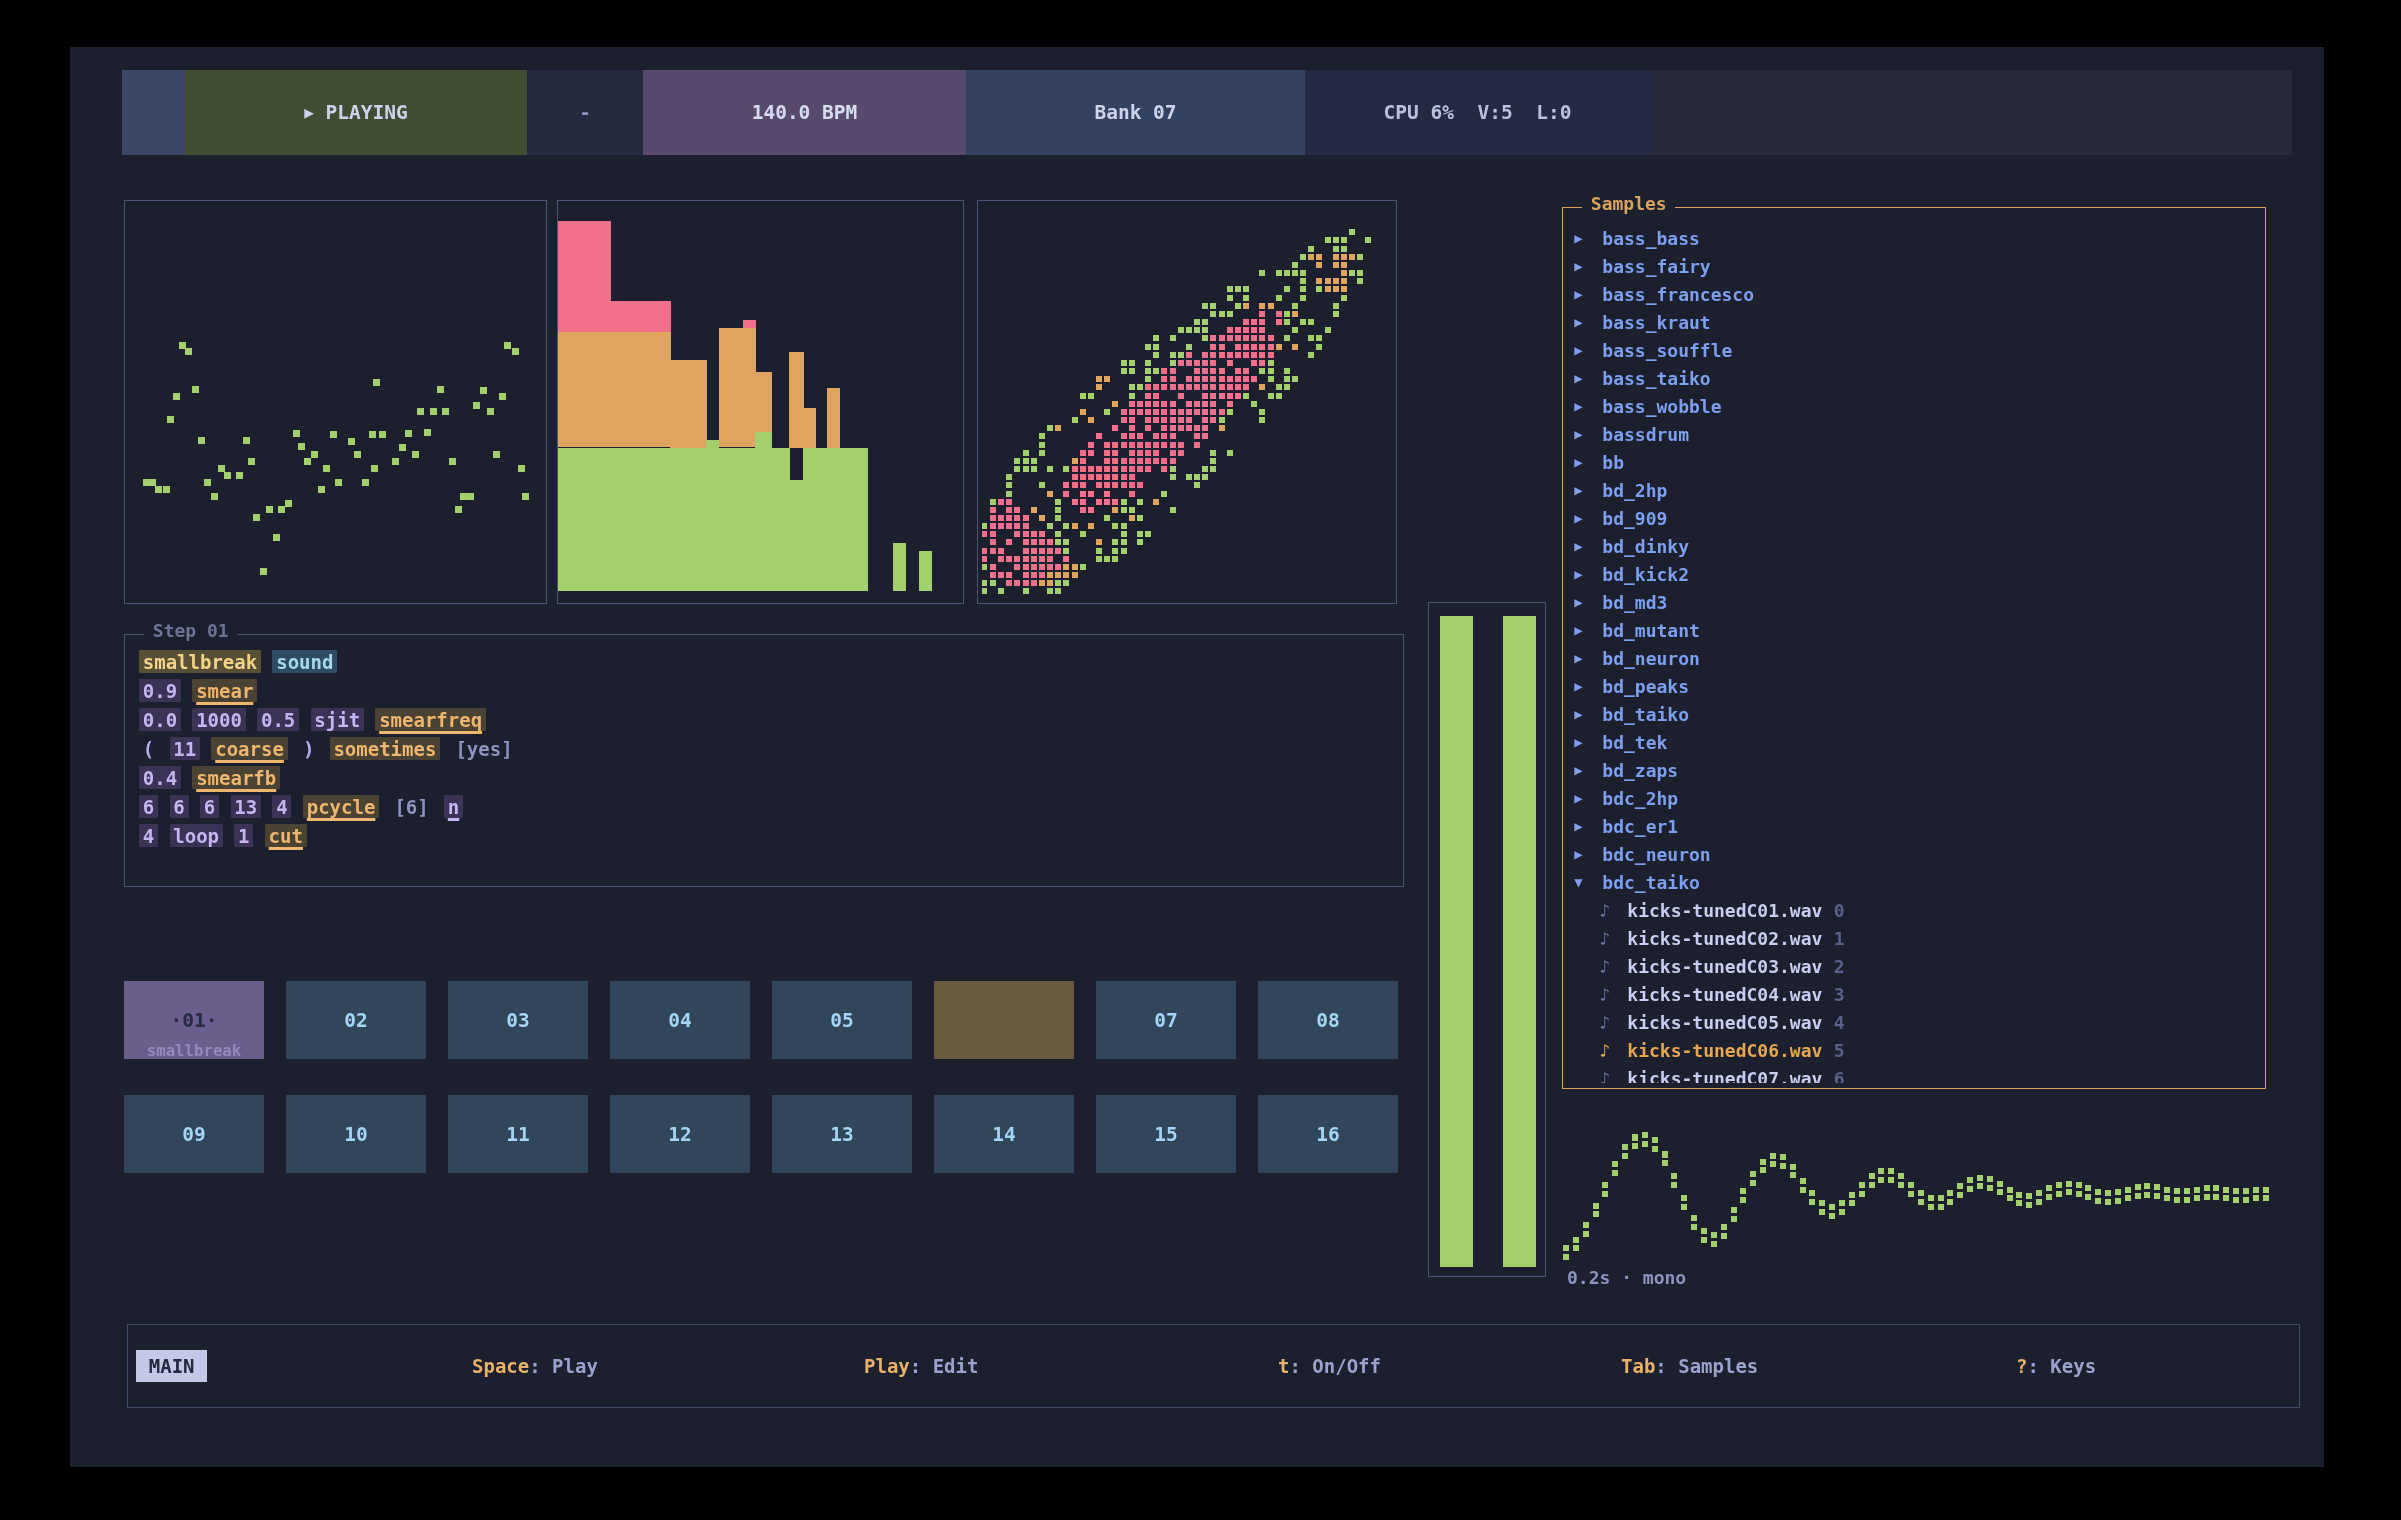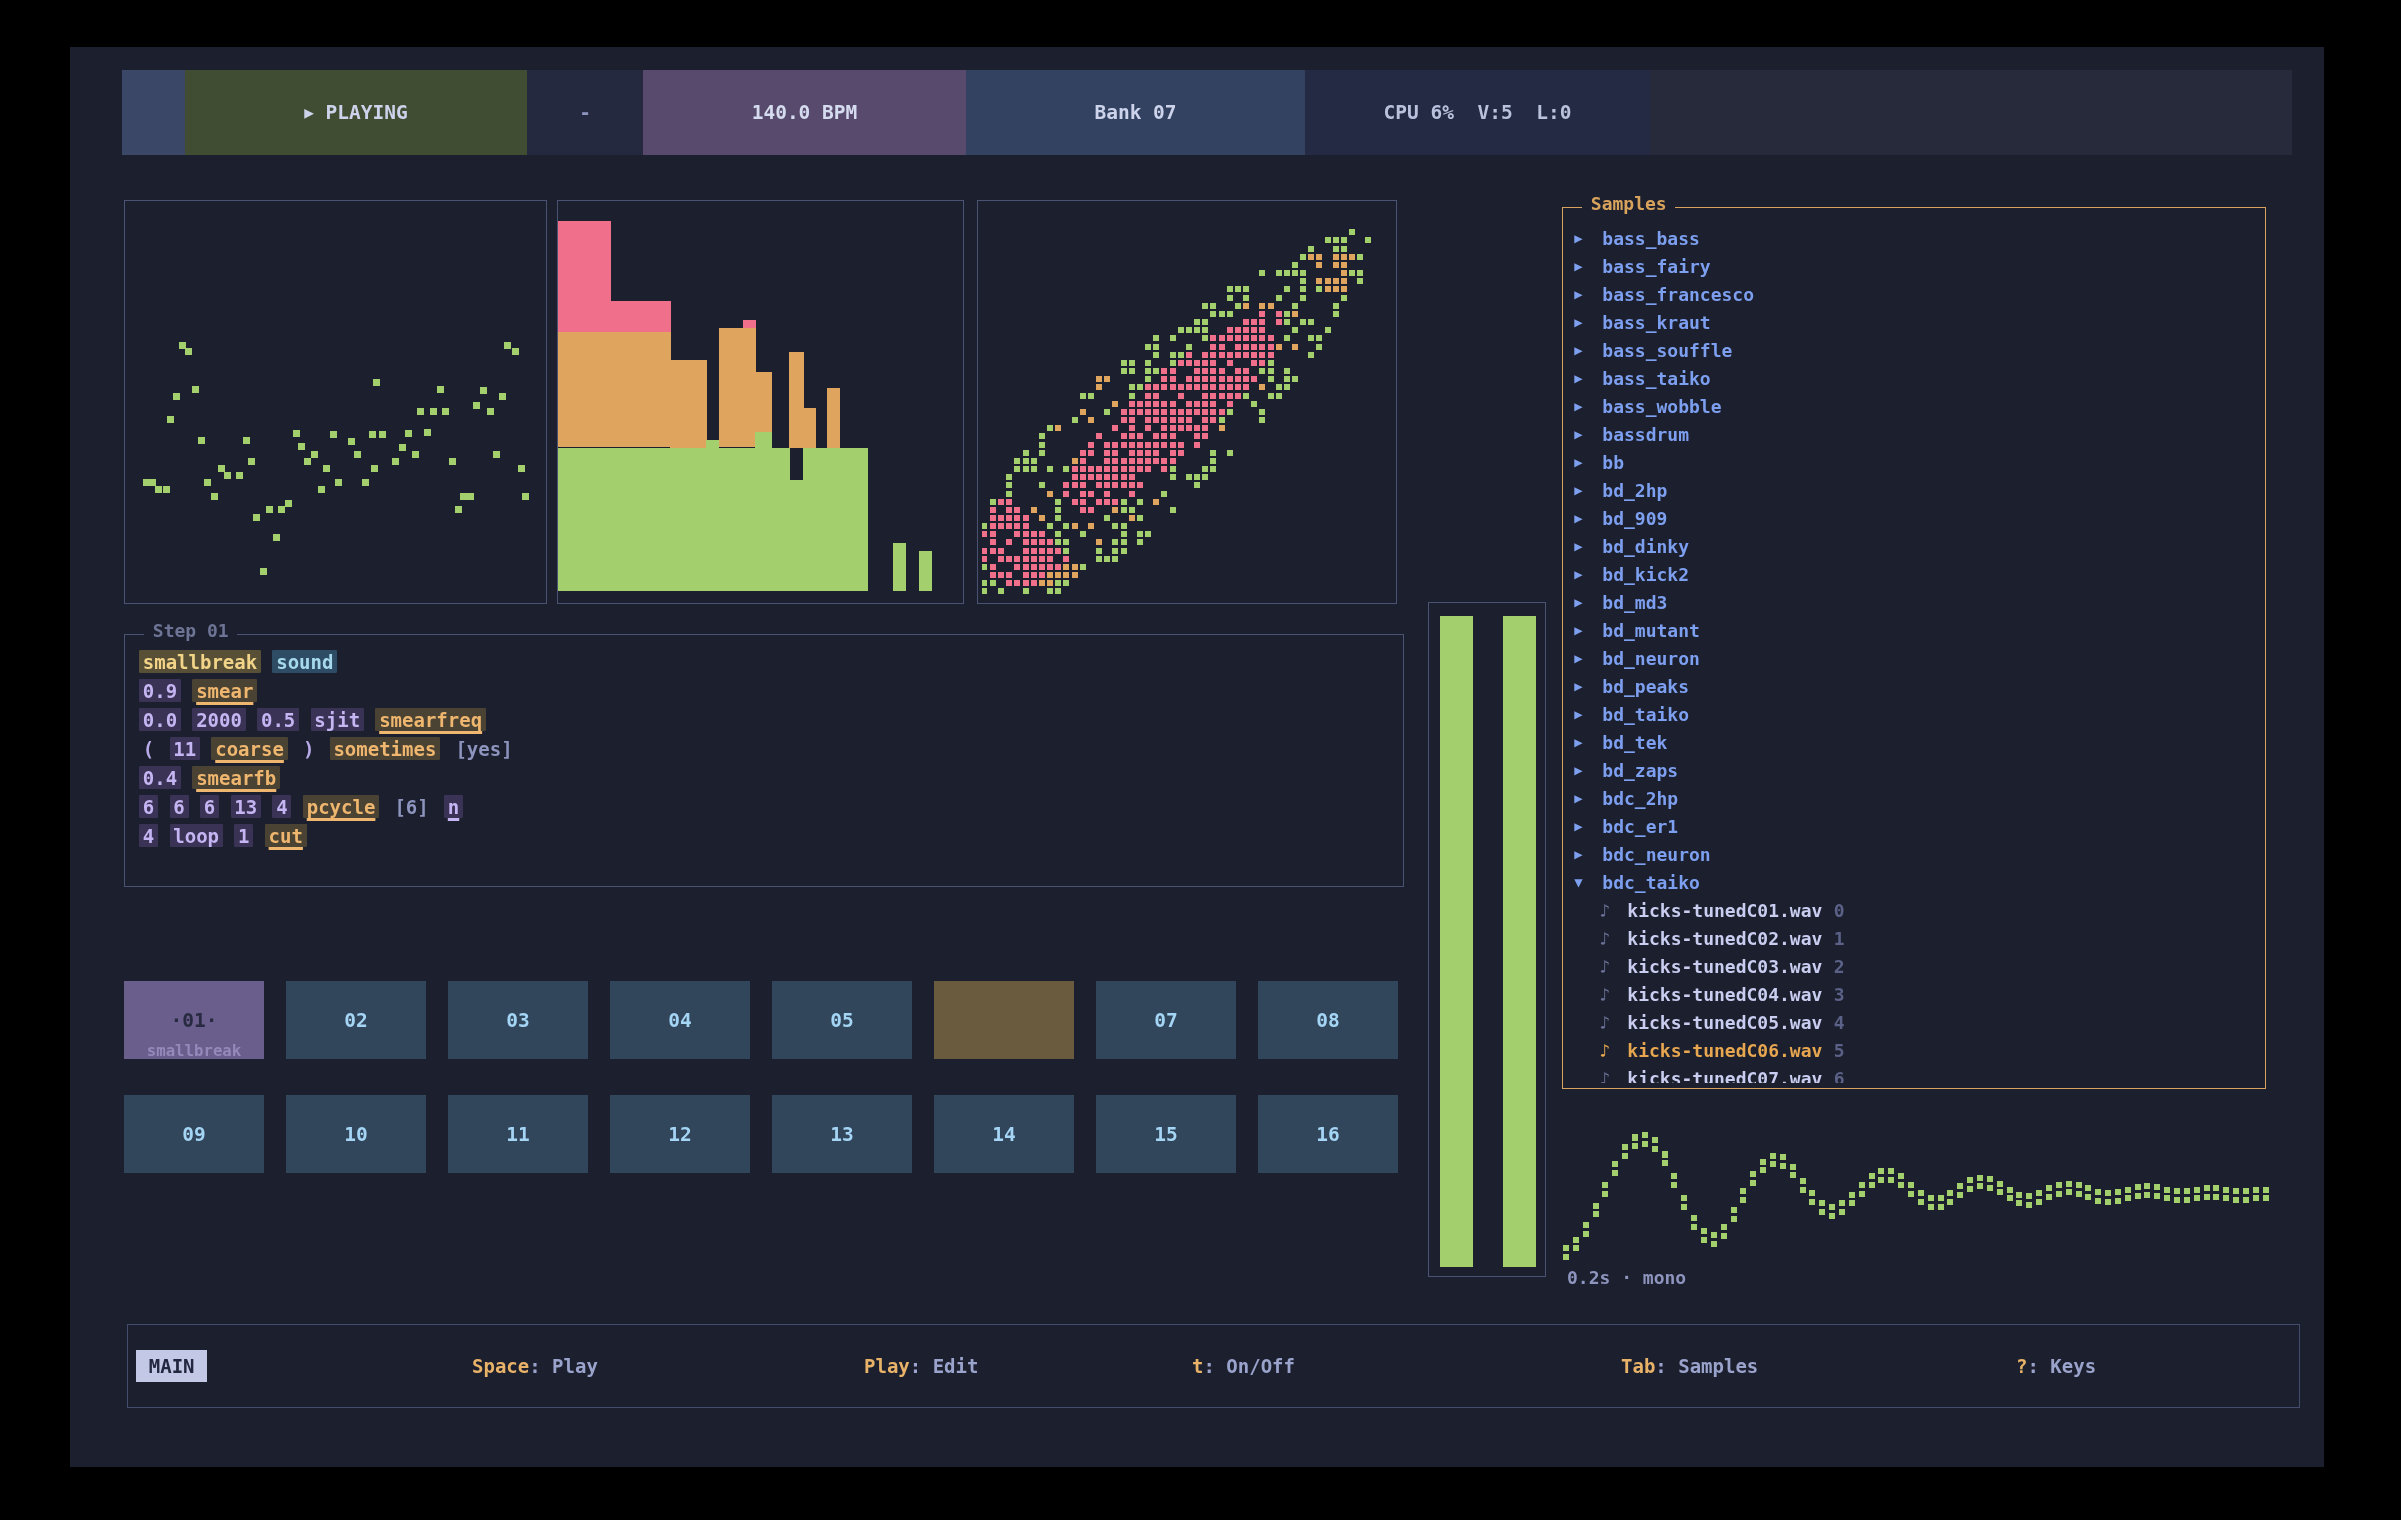--- a/index.html
+++ b/index.html
@@ -666,21 +666,21 @@
       <div class="dot" style="left: 45px; top: 387px; width: 5.7px; height: 5.7px; background: rgb(163, 207, 109);"></div>
       <div class="dot" style="left: 69px; top: 387px; width: 5.7px; height: 5.7px; background: rgb(163, 207, 109);"></div>
       <div class="dot" style="left: 77px; top: 387px; width: 5.7px; height: 5.7px; background: rgb(163, 207, 109);"></div>
     </div>
 
   <div class="abs panel" id="step-editor" style="left:54px;top:587px;width:1278px;height:251px;">
     <div class="legend">Step 01</div>
     <div class="codelines" id="codelines">
         <div class="cline"><span class="tk k-name">smallbreak</span> <span class="tk k-sound">sound</span></div>
         <div class="cline"><span class="tk k-num">0.9</span> <span class="tk k-fn">smear</span></div>
-        <div class="cline"><span class="tk k-num">0.0</span> <span class="tk k-num">2000</span> <span class="tk k-num">0.5</span> <span class="tk k-num">sjit</span> <span class="tk k-fn">smearfreq</span></div>
+        <div class="cline"><span class="tk k-num">0.0</span> <span class="tk k-num">1000</span> <span class="tk k-num">0.5</span> <span class="tk k-num">sjit</span> <span class="tk k-fn">smearfreq</span></div>
         <div class="cline"><span class="tk k-paren">(</span> <span class="tk k-num">11</span> <span class="tk k-fn">coarse</span> <span class="tk k-paren">)</span> <span class="tk k-word">sometimes</span> <span class="tk k-opt">[yes]</span></div>
         <div class="cline"><span class="tk k-num">0.4</span> <span class="tk k-fn">smearfb</span></div>
         <div class="cline"><span class="tk k-num">6</span> <span class="tk k-num">6</span> <span class="tk k-num">6</span> <span class="tk k-num">13</span> <span class="tk k-num">4</span> <span class="tk k-fn">pcycle</span> <span class="tk k-opt">[6]</span> <span class="tk k-nvar">n</span></div>
         <div class="cline"><span class="tk k-num">4</span> <span class="tk k-num">loop</span> <span class="tk k-num">1</span> <span class="tk k-fn">cut</span></div>
       </div>
   </div>
 
   <div class="abs panel" id="meter-box" style="left:1358px;top:555px;width:116px;height:673px;">
       <div class="vubar" style="left: 11.3px; bottom: 8.8px; width: 33px; height: 651px; background: rgb(163, 207, 109);"></div>
       <div class="vubar" style="left: 74px; bottom: 8.8px; width: 33px; height: 651px; background: rgb(163, 207, 109);"></div>
@@ -921,19 +921,19 @@
       <div class="dot" style="left: 700px; top: 60px; width: 6.3px; height: 6.3px; background: rgb(163, 207, 109);"></div>
       <div class="dot" style="left: 700px; top: 68px; width: 6.3px; height: 6.3px; background: rgb(163, 207, 109);"></div>
     </div>
 
   <div class="abs wavecap" style="left:1497px;top:1220px;">0.2s · mono</div>
 
   <div class="abs statusbar" id="statusbar">
     <div class="mode">MAIN</div>
   <div class="hint" style="left: 344px;"><span class="key">Space</span>: Play</div>
       <div class="hint" style="left: 736px;"><span class="key">Play</span>: Edit</div>
-      <div class="hint" style="left: 1064px;"><span class="key">t</span>: On/Off</div>
+      <div class="hint" style="left: 1150px;"><span class="key">t</span>: On/Off</div>
       <div class="hint" style="left: 1493px;"><span class="key">Tab</span>: Samples</div>
       <div class="hint" style="left: 1888px;"><span class="key">?</span>: Keys</div>
     </div>
 
 </div>
 
 
 </body></html>

